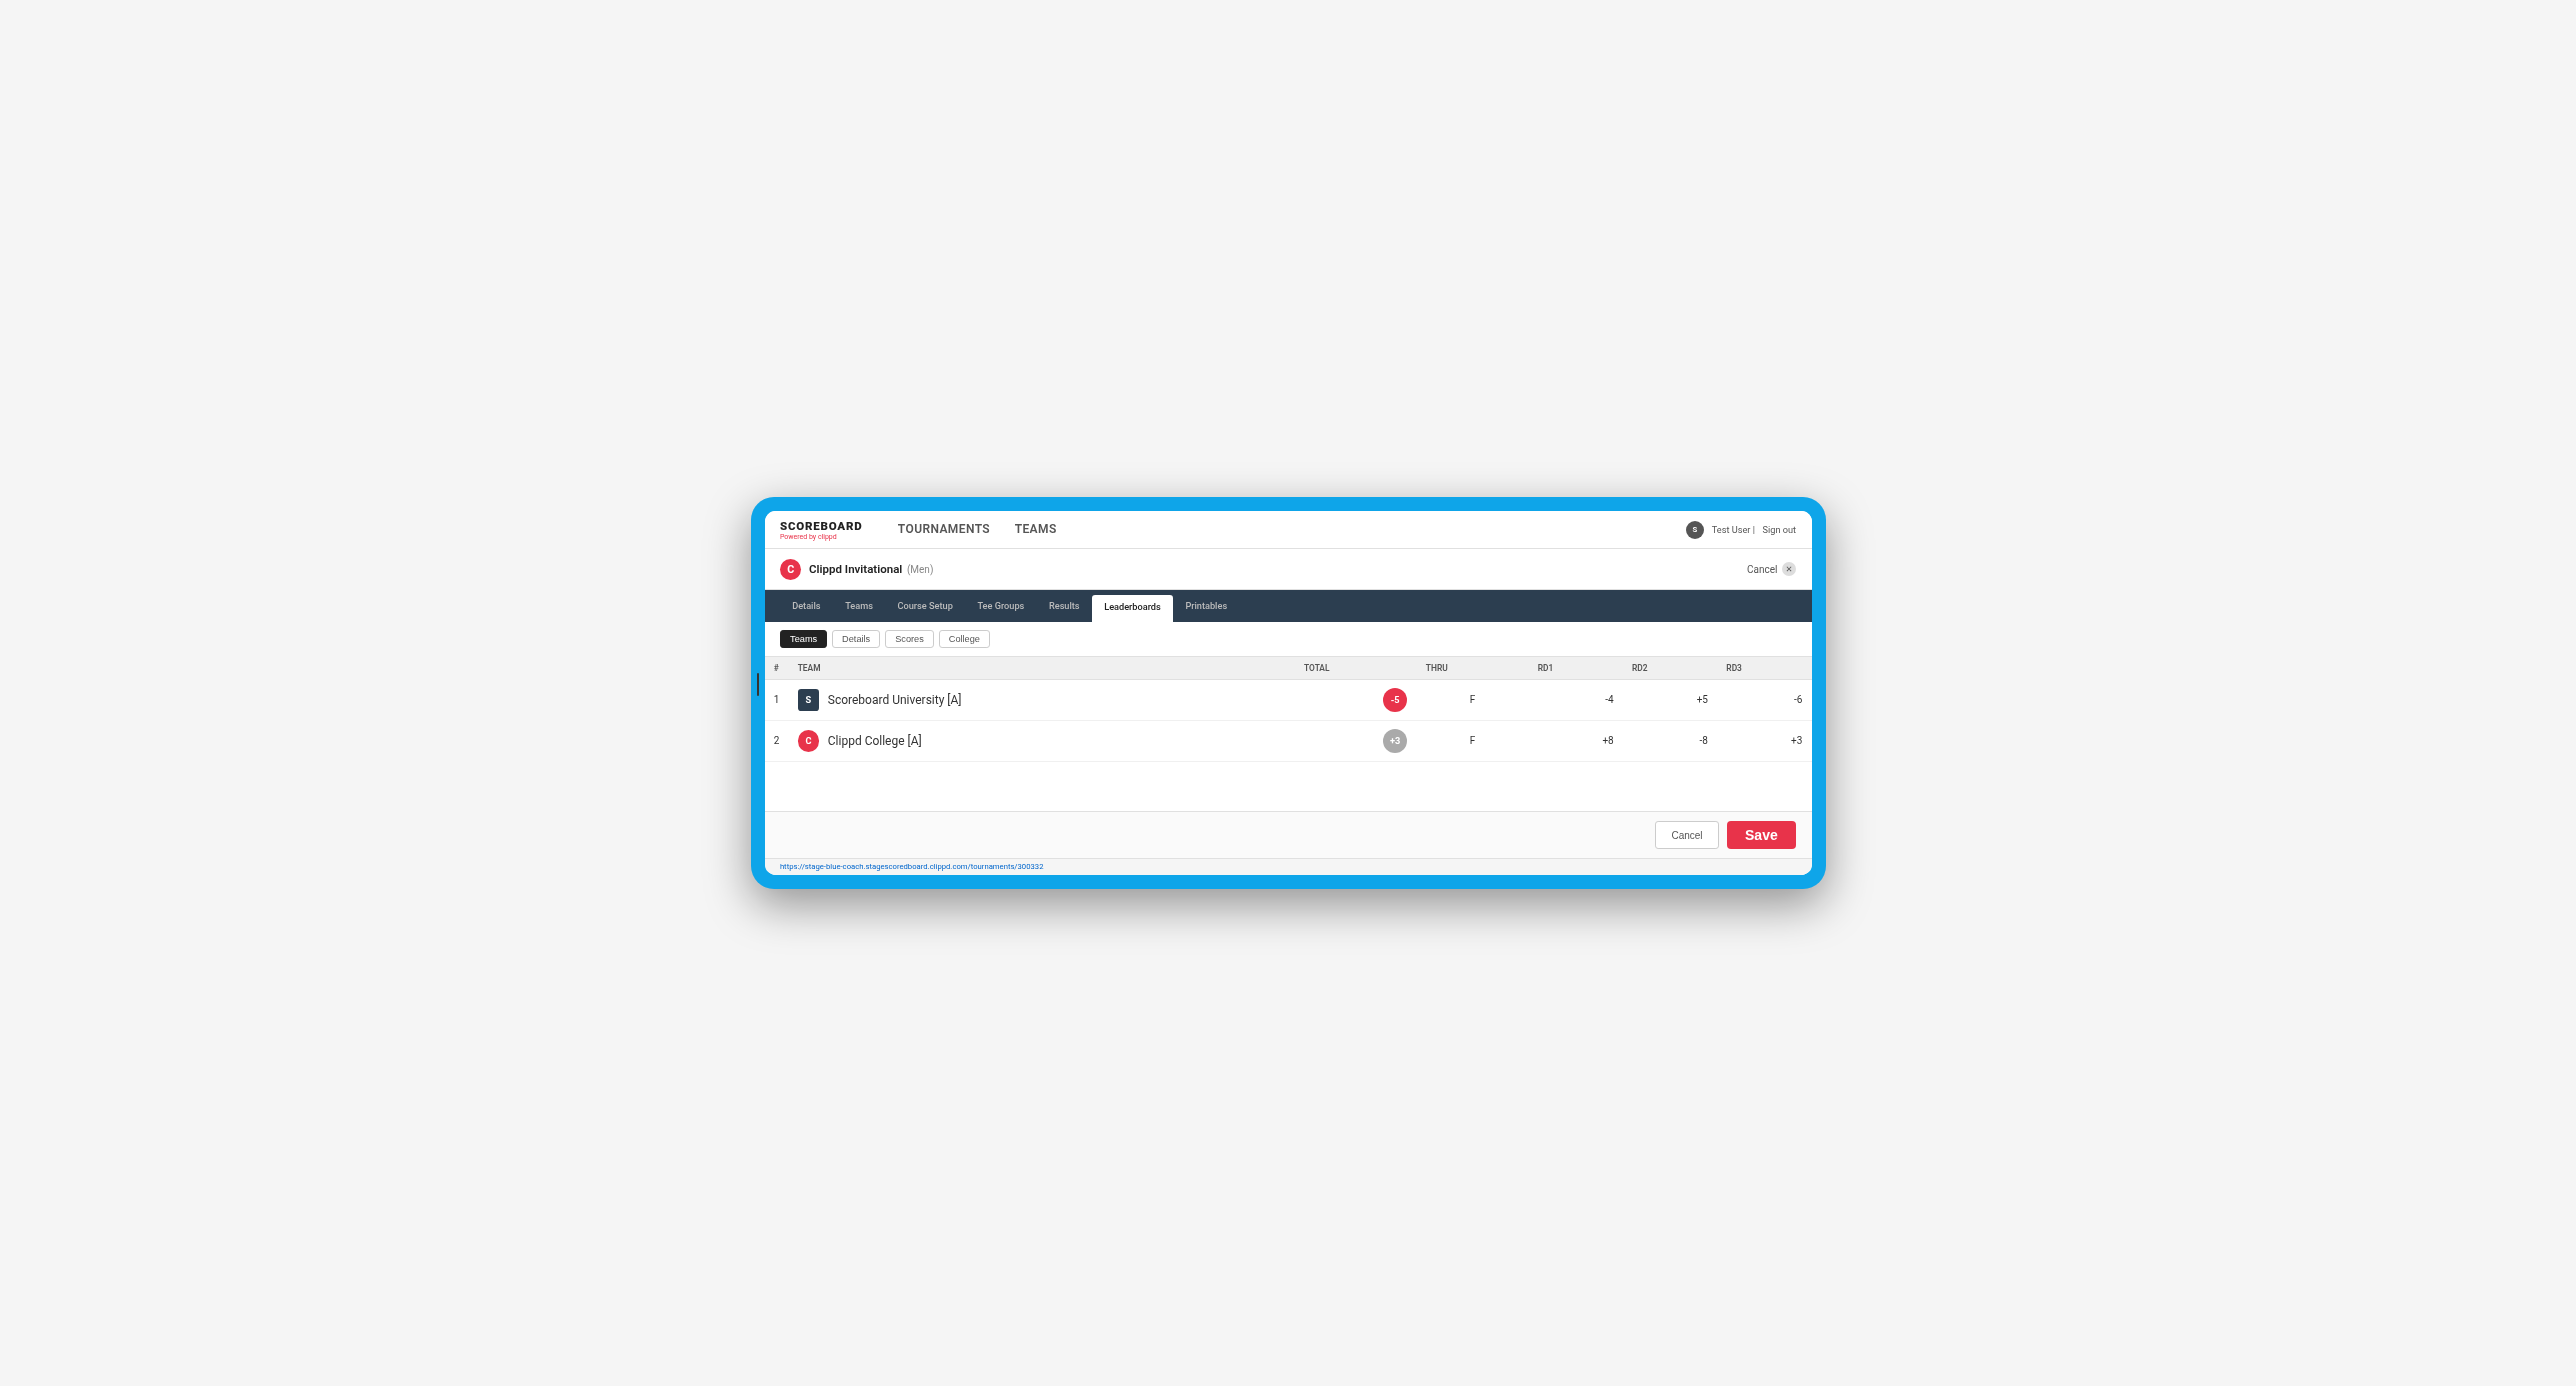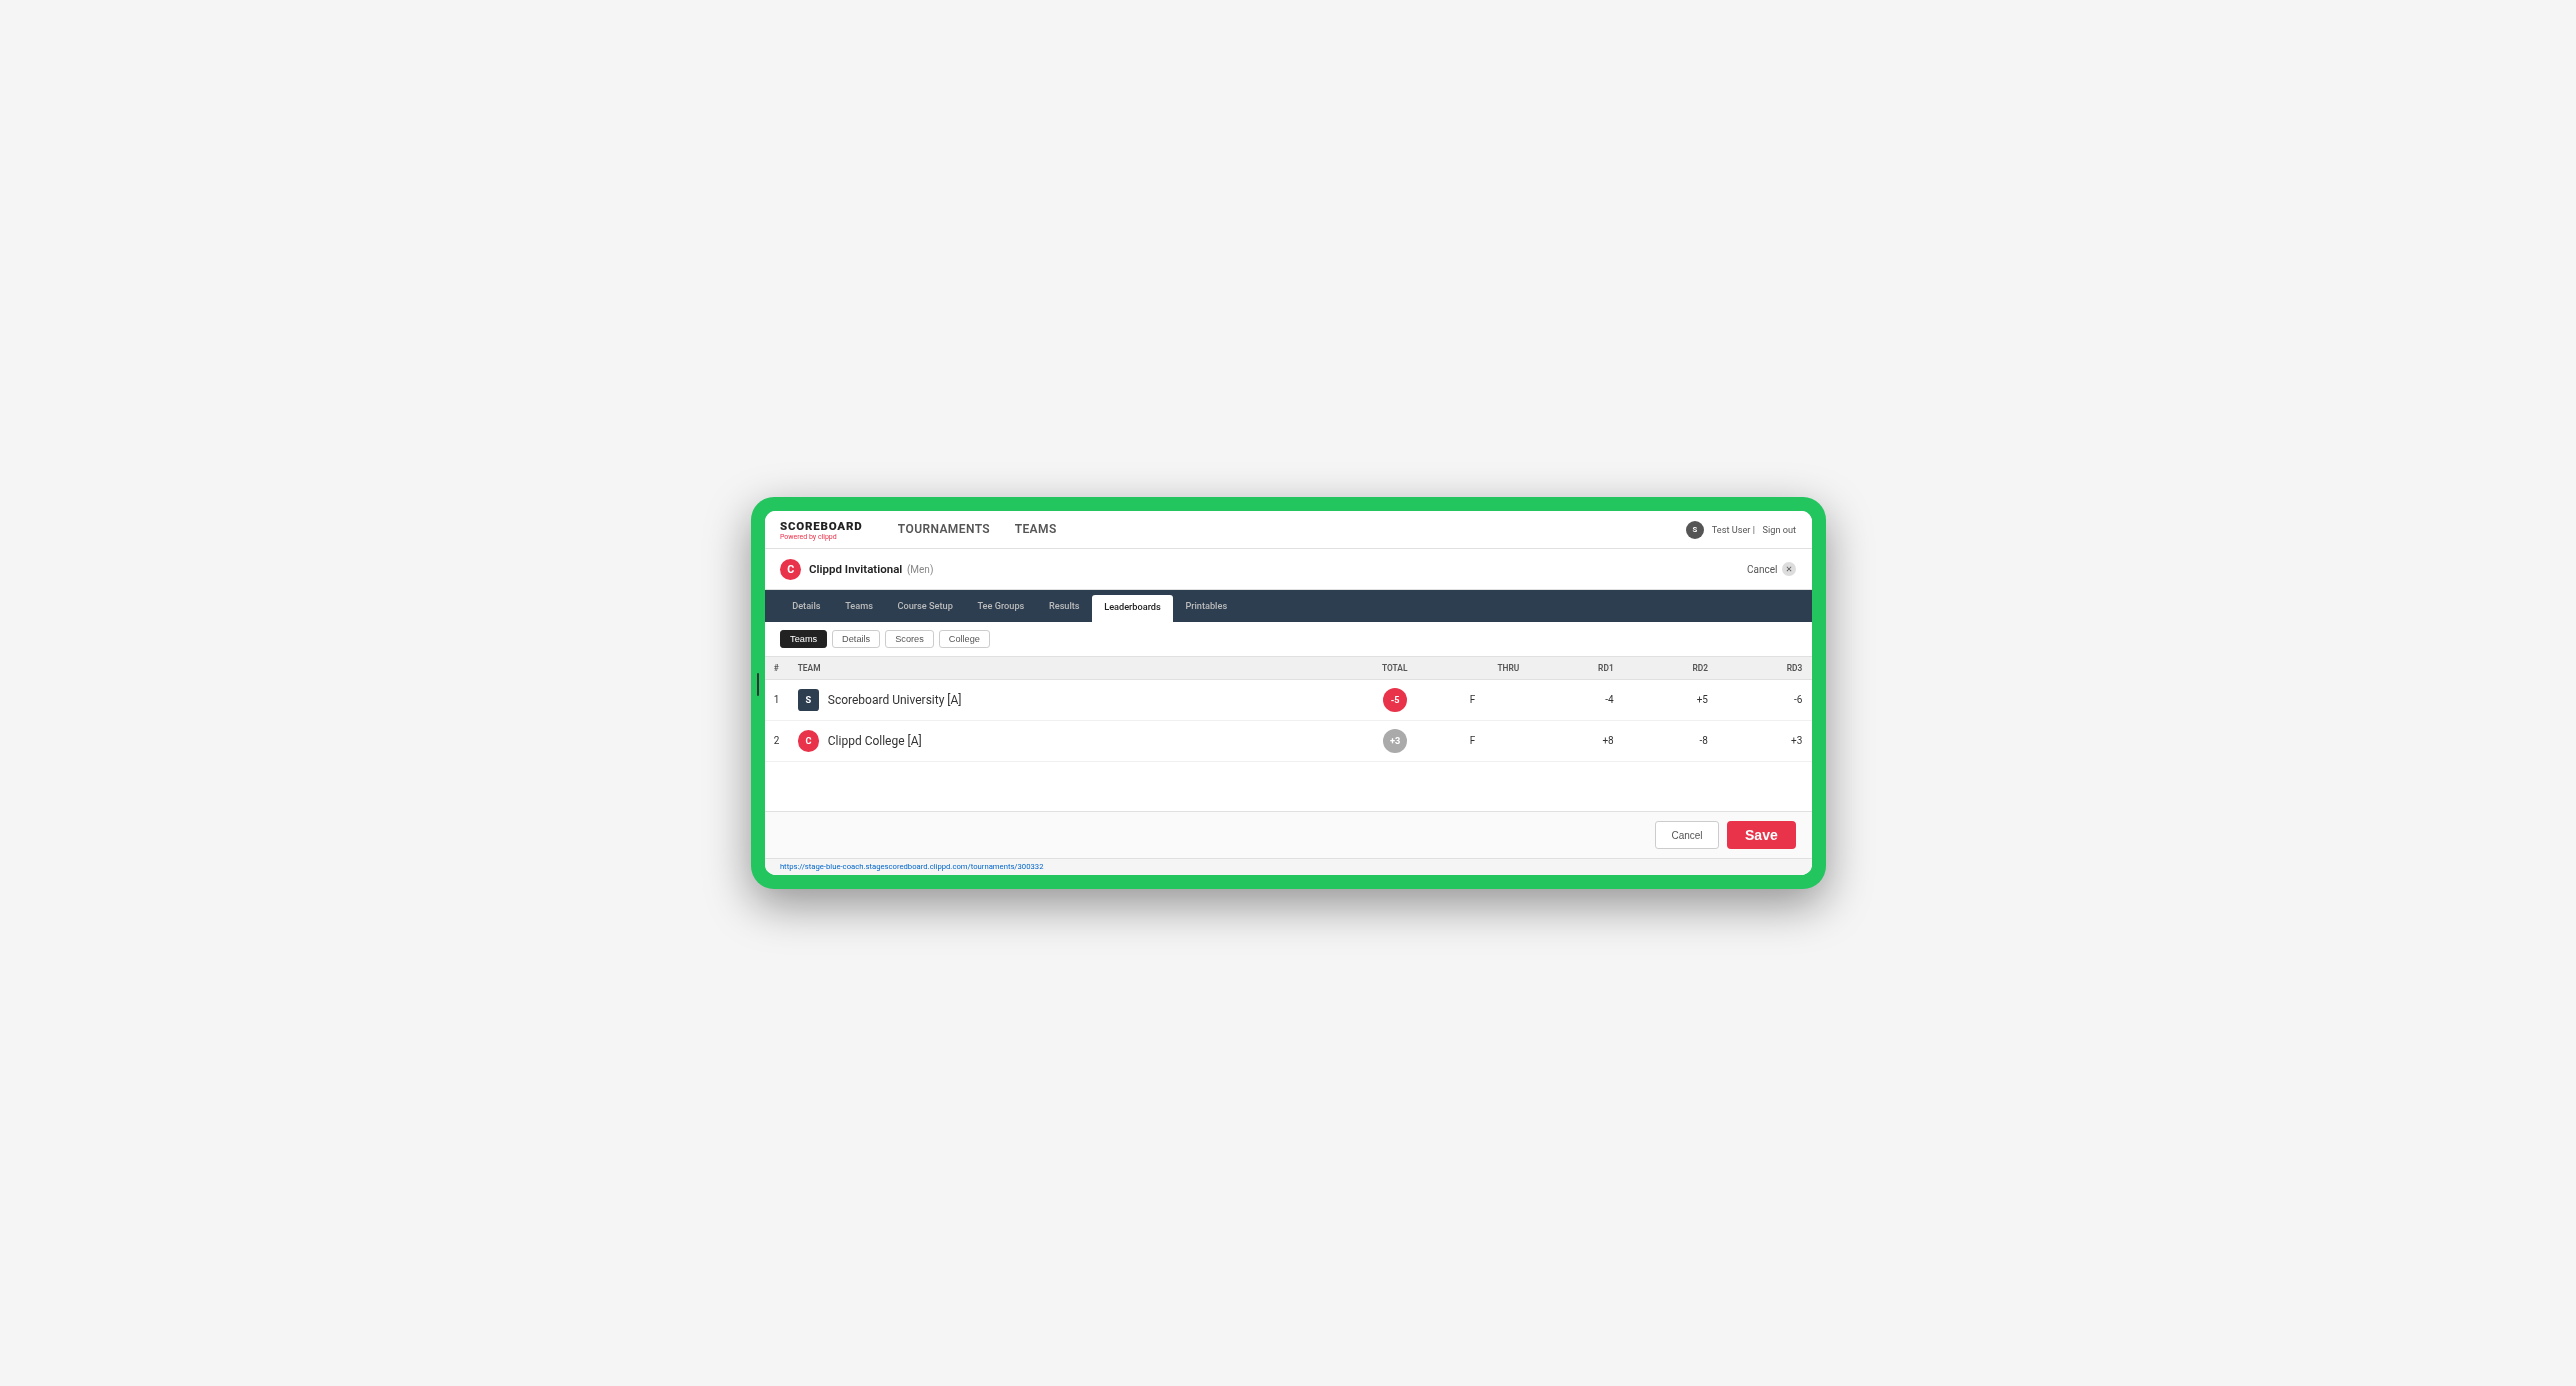--- a/index.html
+++ b/index.html
@@ -27,21 +27,21 @@
       line-height: 1.3;
       color: #111;
     }
     .sidebar-text strong {
       font-weight: 900;
     }
 
     
     .tablet-frame {
       flex: 1;
-      background: #22c55e;
+      background: #0ea5e9;
       border-radius: 23px;
       padding: 14px;
       box-shadow: 0 15.4px 46px rgba(0,0,0,0.4);
       position: relative;
     }
 
     .tablet-screen {
       background: #fff;
       border-radius: 10.7px;
       overflow: hidden;
@@ -230,21 +230,20 @@
     }
     .leaderboard-table th {
       padding: 6.1px 9.2px;
       font-size: 8.4px;
       font-weight: 600;
       color: #555;
       text-align: left;
       border-bottom: 0.8px solid #e0e0e0;
     }
     .leaderboard-table th.right {
-      text-align: right;
     }
     .leaderboard-table td {
       padding: 7.7px 9.2px;
       font-size: 10px;
       color: #333;
       border-bottom: 0.8px solid #f0f0f0;
     }
     .leaderboard-table td.right {
       text-align: right;
     }

